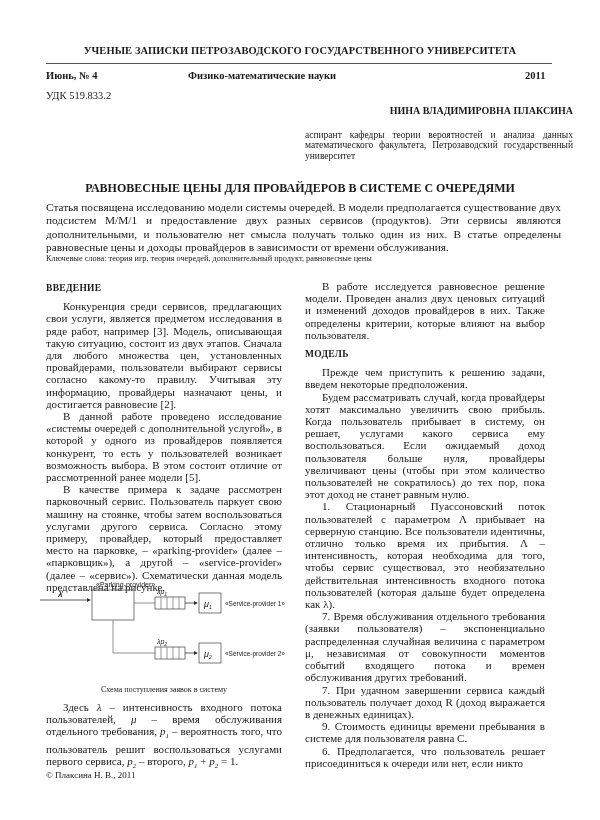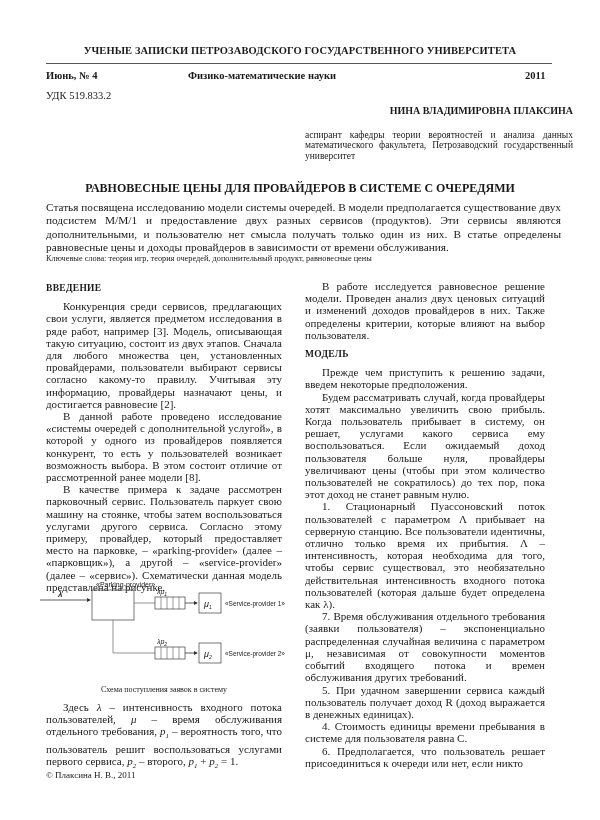--- a/index.html
+++ b/index.html
@@ -43,21 +43,21 @@
   <div style="text-align:justify;">аспирант кафедры теории вероятностей и анализа данных математического факультета, Петрозаводский государственный университет</div>
 </div>
 
 <div class="abs title">РАВНОВЕСНЫЕ ЦЕНЫ ДЛЯ ПРОВАЙДЕРОВ В СИСТЕМЕ С ОЧЕРЕДЯМИ</div>
 <div class="abs abstract">Статья посвящена исследованию модели системы очередей. В модели предполагается существование двух подсистем M/M/1 и предоставление двух разных сервисов (продуктов). Эти сервисы являются дополнительными, и пользователю нет смысла получать только один из них. В статье определены равновесные цены и доходы провайдеров в зависимости от времени обслуживания.</div>
 <div class="abs keywords">Ключевые слова: теория игр, теория очередей, дополнительный продукт, равновесные цены</div>
 
 <div class="abs col left-col" style="top:282px;">
   <div class="sec" style="margin-bottom:6px;">ВВЕДЕНИЕ</div>
   <p>Конкуренция среди сервисов, предлагающих свои услуги, является предметом исследования в ряде работ, например [3]. Модель, описывающая такую ситуацию, состоит из двух этапов. Сначала для любого множества цен, установленных провайдерами, пользователи выбирают сервисы согласно какому-то правилу. Учитывая эту информацию, провайдеры назначают цены, и достигается равновесие [2].</p>
-  <p>В данной работе проведено исследование «системы очередей с дополнительной услугой», в которой у одного из провайдеров появляется конкурент, то есть у пользователей возникает возможность выбора. В этом состоит отличие от рассмотренной ранее модели [8].</p>
+  <p>В данной работе проведено исследование «системы очередей с дополнительной услугой», в которой у одного из провайдеров появляется конкурент, то есть у пользователей возникает возможность выбора. В этом состоит отличие от рассмотренной ранее модели [5].</p>
   <p>В качестве примера к задаче рассмотрен парковочный сервис. Пользователь паркует свою машину на стоянке, чтобы затем воспользоваться услугами другого сервиса. Согласно этому примеру, провайдер, который предоставляет место на парковке, – «parking-provider» (далее – «парковщик»), а другой – «service-provider» (далее – «сервис»). Схематически данная модель представлена на рисунке.</p>
 </div>
 
 <svg class="abs diagram" viewBox="0 0 250 100" width="250" height="100">
   <defs>
     <marker id="arr" markerWidth="5" markerHeight="5" refX="4" refY="2.5" orient="auto">
       <path d="M0,0 L5,2.5 L0,5 z" fill="#333"></path>
     </marker>
   </defs>
   <text x="56" y="9" font-size="7" fill="#222">«Parking-provider»</text>
@@ -102,16 +102,16 @@
 
 <div class="abs copy">© Плаксина Н. В., 2011</div>
 
 <div class="abs col right-col" style="top:280px;">
   <p>В работе исследуется равновесное решение модели. Проведен анализ двух ценовых ситуаций и изменений доходов провайдеров в них. Также определены критерии, которые влияют на выбор пользователя.</p>
   <div class="sec" style="margin:7px 0 6px 0;">МОДЕЛЬ</div>
   <p>Прежде чем приступить к решению задачи, введем некоторые предположения.</p>
   <p>Будем рассматривать случай, когда провайдеры хотят максимально увеличить свою прибыль. Когда пользователь прибывает в систему, он решает, услугами какого сервиса ему воспользоваться. Если ожидаемый доход пользователя больше нуля, провайдеры увеличивают цены (чтобы при этом количество пользователей не сократилось) до тех пор, пока этот доход не станет равным нулю.</p>
   <p>1. Стационарный Пуассоновский поток пользователей с параметром Λ прибывает на серверную станцию. Все пользователи идентичны, отлично только время их прибытия. Λ – интенсивность, которая необходима для того, чтобы сервис существовал, это необязательно действительная интенсивность входного потока пользователей (которая дальше будет определена как λ).</p>
   <p>7. Время обслуживания отдельного требования (заявки пользователя) – экспоненциально распределенная случайная величина с параметром μ, независимая от совокупности моментов событий входящего потока и времен обслуживания других требований.</p>
-  <p>5. При удачном завершении сервиса каждый пользователь получает доход R (доход выражается в денежных единицах).</p>
-  <p>4. Стоимость единицы времени пребывания в системе для пользователя равна C.</p>
+  <p>7. При удачном завершении сервиса каждый пользователь получает доход R (доход выражается в денежных единицах).</p>
+  <p>9. Стоимость единицы времени пребывания в системе для пользователя равна C.</p>
   <p>6. Предполагается, что пользователь решает присоединиться к очереди или нет, если никто</p>
 </div>
 
 </body></html>

